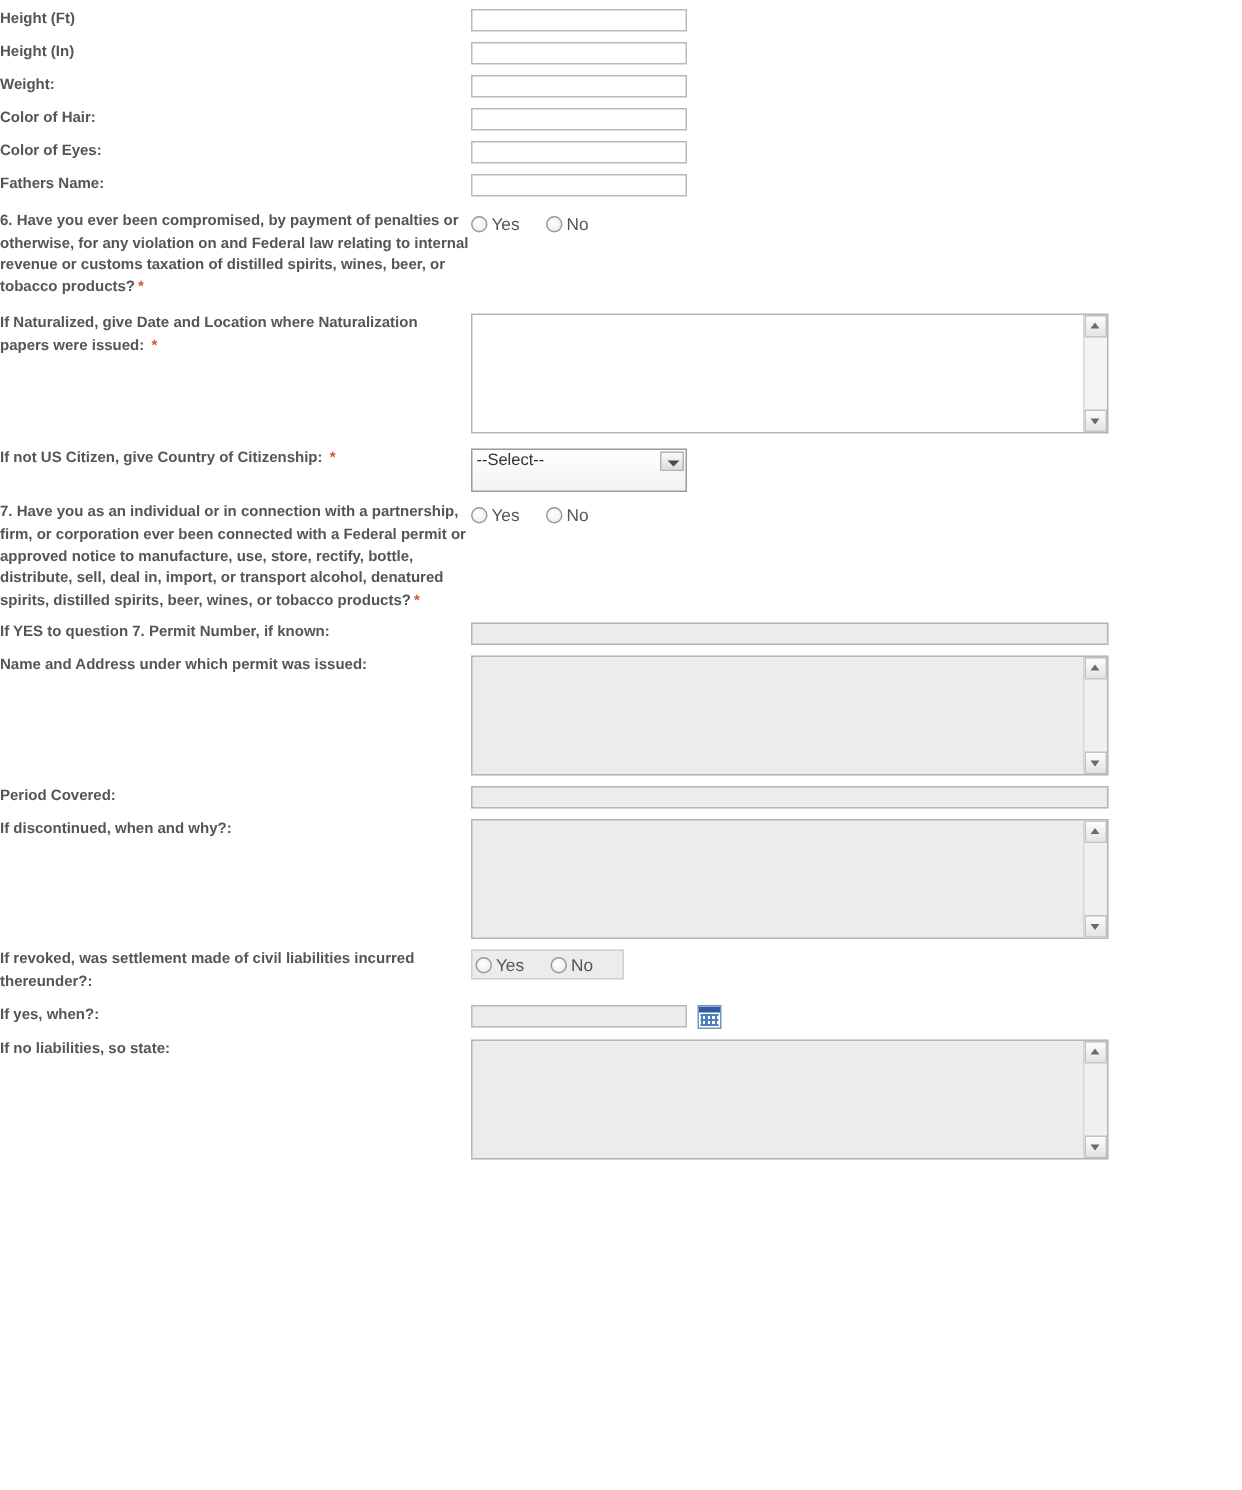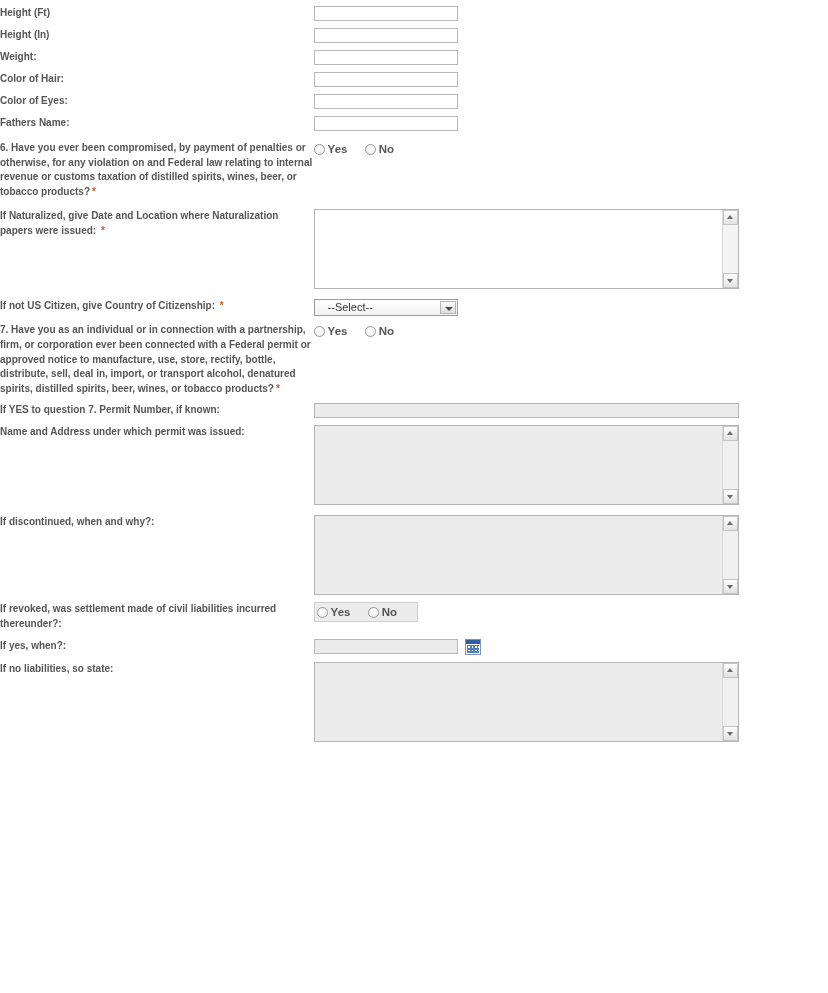--- a/index.html
+++ b/index.html
@@ -145,36 +145,36 @@
     width: 11px;
     height: 11px;
     border: 1px solid #999999;
     border-radius: 50%;
     background: radial-gradient(circle at 40% 35%, #ffffff 0%, #f1f1f1 70%, #e2e2e2 100%);
     vertical-align: -2px;
     margin-right: 3px;
     box-sizing: border-box;
   }
   .radio-label {
-    font-weight: bold;
+    font-weight: normal;
     font-size: 11.5px;
     color: #555555;
   }
   .select {
     margin-top: 4px;
     width: 144px;
-    height: 17px;
+    height: 29px;
     border: 1px solid #9b9b9b;
     background: linear-gradient(#ffffff, #f2f2f2);
     box-sizing: border-box;
     position: relative;
     font-size: 11px;
     color: #333333;
     line-height: 15px;
-    padding-left: 13px;
+    padding-left: 3px;
   }
   .select .sel-arrow-box {
     position: absolute;
     top: 1px;
     right: 1px;
     width: 16px;
     height: 13px;
     background: linear-gradient(#fbfbfb, #dcdcdc);
     border: 1px solid #b4b4b4;
     box-sizing: border-box;
@@ -419,20 +419,28 @@
                   <span class="arrow down"></span>
                 </div>
             </div>
           </div>
         </td>
       </tr>
       <tr class="spacer">
           <td colspan="2"></td>
         </tr>
 
+      <tr>
+        <td class="label-cell">
+          <span class="label">Period Covered:</span>
+        </td>
+        <td class="field-cell">
+          <input class="text-input-grey" type="text" style="">
+        </td>
+      </tr>
       <tr class="spacer">
           <td colspan="2"></td>
         </tr>
 
       <tr>
         <td class="label-cell">
           <span class="label">If discontinued, when and why?:</span>
         </td>
         <td class="field-cell">
           <div class="textarea ta-tall">

